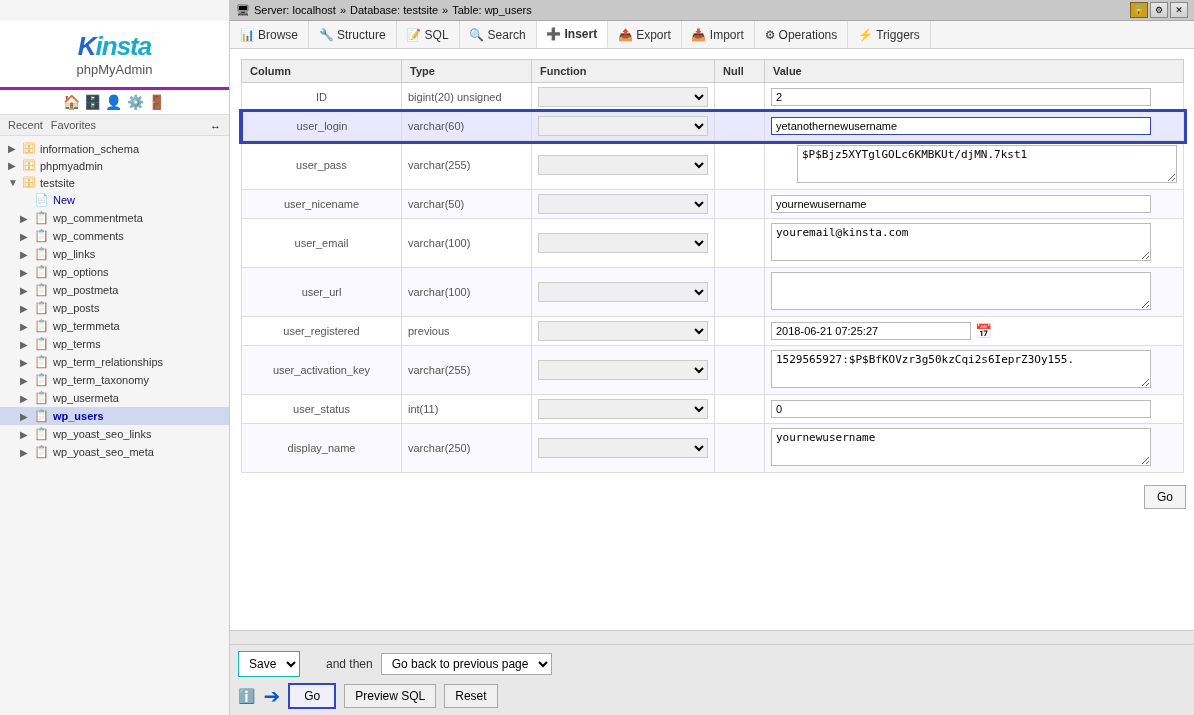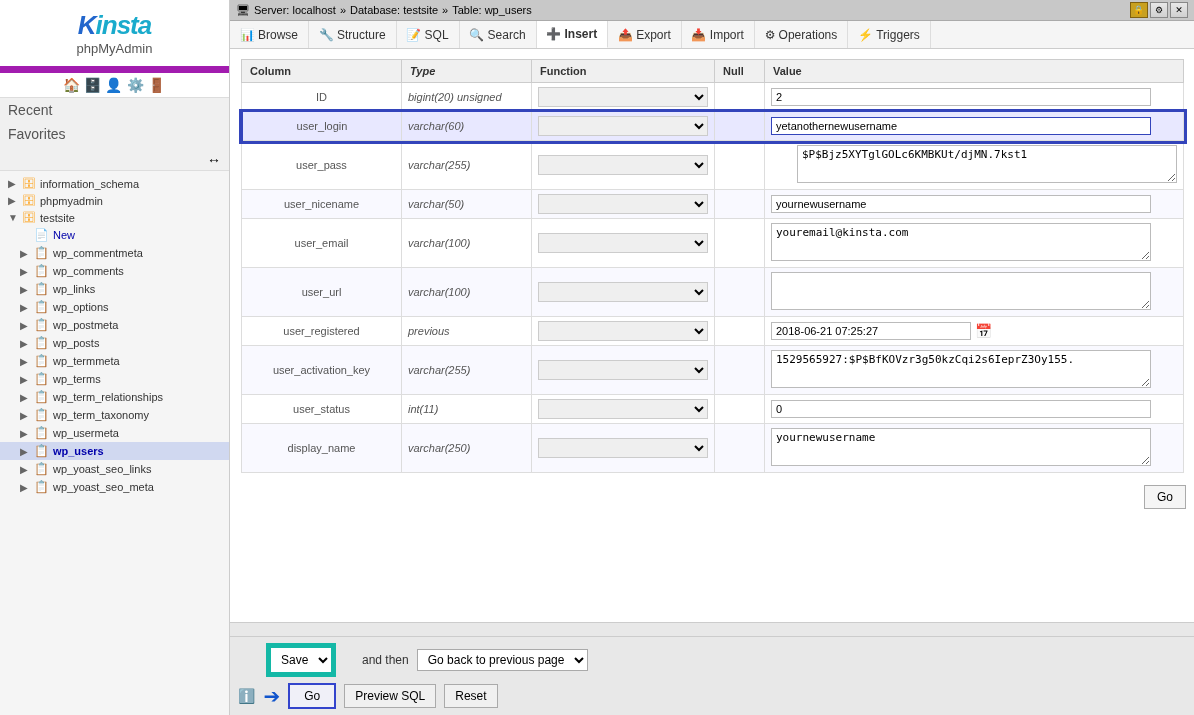--- a/index.html
+++ b/index.html
@@ -1,23 +1,23 @@
 <!DOCTYPE html>
 <html><head>
   <meta charset="utf-8">
   <style>
     * { box-sizing: border-box; margin: 0; padding: 0; }
     body { font-family: Arial, sans-serif; font-size: 12px; background: #ccc; display: flex; height: 715px; overflow: hidden; }
 
     
     .sidebar { width: 230px; background: #f5f5f5; border-right: 1px solid #ccc; display: flex; flex-direction: column; height: 715px; overflow: hidden; }
-    .sidebar-logo { background: #fff; padding: 10px; text-align: center; border-bottom: 7px solid #a21caf; }
+    .sidebar-logo { background: #fff; padding: 10px; text-align: center; border-bottom: 3px solid #a21caf; margin-top: 21px; }
     .sidebar-icons { display: flex; gap: 4px; justify-content: center; padding: 4px 0; border-bottom: 1px solid #ddd; background: #fff; }
     .sidebar-icons span { font-size: 14px; cursor: pointer; }
-    .sidebar-recent { display: flex; gap: 8px; padding: 4px 8px; font-size: 14px; border-bottom: 1px solid #ddd; background: #f0f0f0; flex-direction: column; }
+    .sidebar-recent { display: flex; gap: 8px; padding: 4px 8px; font-size: 11px; border-bottom: 1px solid #ddd; background: #f0f0f0; }
     .sidebar-recent a { color: #555; text-decoration: none; }
     .sidebar-tree { flex: 1; overflow-y: auto; padding: 4px 0; }
     .tree-item { padding: 2px 4px 2px 8px; cursor: pointer; display: flex; align-items: center; gap: 4px; white-space: nowrap; }
     .tree-item .label { color: #333; font-size: 11px; }
     .tree-child { padding-left: 20px; }
     .expand-icon { color: #666; font-size: 10px; width: 10px; display: inline-block; }
     .db-icon { color: #f90; font-size: 11px; }
 
     
     .main { flex: 1; display: flex; flex-direction: column; background: #f0f0f0; overflow: hidden; }
@@ -31,33 +31,33 @@
     .content { flex: 1; overflow: auto; background: #fff; position: relative; }
     .content-inner { padding: 10px; }
 
     
     .edit-table { width: 100%; border-collapse: collapse; }
     .edit-table th { background: #f0f0f0; border: 1px solid #ccc; padding: 5px 8px; font-weight: bold; text-align: left; color: #333; font-size: 11px; }
     .edit-table td { border: 1px solid #ddd; padding: 4px 6px; vertical-align: middle; font-size: 11px; }
     .edit-table tr:nth-child(even) { background: #f9f9ff; }
     .edit-table tr:nth-child(odd) { background: #fff; }
     .col-column { width: 160px; text-align: center; color: #555; }
-    .col-type { width: 130px; color: #555; font-style: italic; }
+    .col-type { width: 130px; color: #555; }
     .col-function { width: 180px; }
     .col-null { width: 50px; text-align: center; }
     .col-value { min-width: 260px; }
     select.func-select { width: 170px; padding: 2px; font-size: 11px; border: 1px solid #ccc; }
     .value-input { width: 100%; padding: 2px 4px; font-size: 11px; border: 1px solid #bbb; }
     .value-textarea { width: 100%; padding: 2px 4px; font-size: 11px; border: 1px solid #bbb; height: 40px; resize: vertical; }
 
     
     .bottom-area { background: #e8e8e8; border-top: 1px solid #ccc; padding: 6px 8px; }
     .bottom-row1 { display: flex; align-items: center; gap: 8px; margin-bottom: 6px; }
     .bottom-row2 { display: flex; align-items: center; gap: 8px; }
-    .save-select { padding: 4px 6px; font-size: 12px; border: 5px solid #14b8a6; background: #fff; cursor: pointer; margin-left: 28px; }
+    .save-select { padding: 4px 6px; font-size: 12px; border: 1px solid #14b8a6; background: #fff; cursor: pointer; }
     .and-then-label { font-size: 12px; color: #333; margin-left: 18px; }
     .andthen-select { padding: 2px 6px; font-size: 12px; border: 1px solid #aaa; background: #fff; cursor: pointer; }
     .go-btn { padding: 4px 14px; font-size: 12px; background: #f5f5f5; border: 2px solid #3355cc; cursor: pointer; font-weight: normal; }
     .preview-btn { padding: 4px 10px; font-size: 12px; background: #f0f0f0; border: 1px solid #aaa; cursor: pointer; }
     .reset-btn { padding: 4px 10px; font-size: 12px; background: #f0f0f0; border: 1px solid #aaa; cursor: pointer; }
     .info-icon { font-size: 14px; color: #555; }
     .arrow-indicator { color: #1155cc; font-size: 20px; }
 
     
     .hscroll { height: 14px; background: #e8e8e8; border-top: 1px solid #ccc; }

